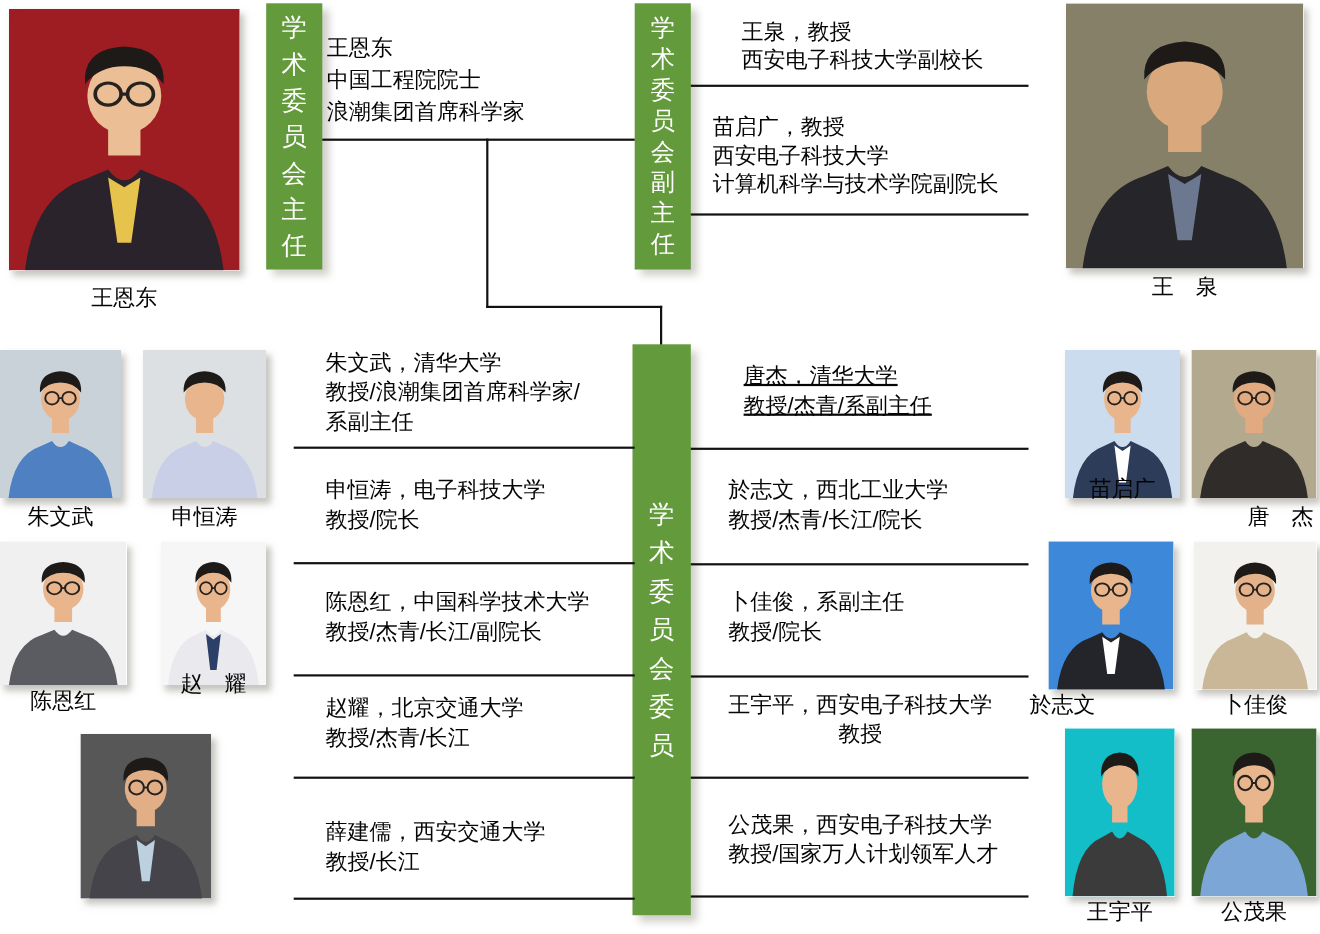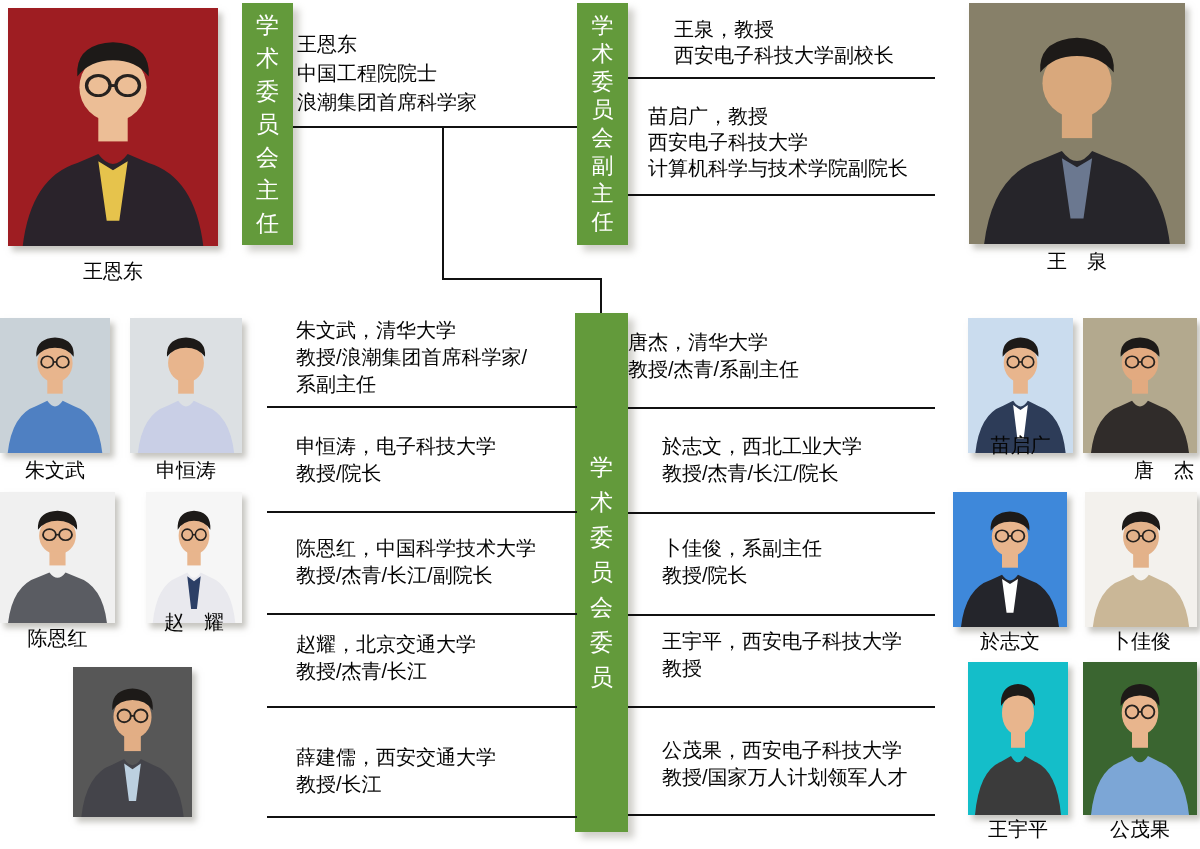--- a/index.html
+++ b/index.html
@@ -137,33 +137,33 @@
     <div>薛建儒，西安交通大学</div>
     <div>教授/长江</div>
   </div>
 
   <div class="hline" style="left: 267px; top: 406px; width: 310px; background: rgb(17, 17, 17);"></div>
   <div class="hline" style="left: 267px; top: 511px; width: 310px; background: rgb(17, 17, 17);"></div>
   <div class="hline" style="left: 267px; top: 613px; width: 310px; background: rgb(17, 17, 17);"></div>
   <div class="hline" style="left: 267px; top: 706px; width: 310px; background: rgb(17, 17, 17);"></div>
   <div class="hline" style="left: 267px; top: 816px; width: 310px; background: rgb(17, 17, 17);"></div>
 
-  <div class="tblock" style="left:628px;top:329px;">
+  <div class="tblock" style="left:676px;top:329px;text-decoration:underline;">
     <div>唐杰，清华大学</div>
     <div>教授/杰青/系副主任</div>
   </div>
   <div class="tblock" style="left:662px;top:433px;">
     <div>於志文，西北工业大学</div>
     <div>教授/杰青/长江/院长</div>
   </div>
   <div class="tblock" style="left:662px;top:535px;">
     <div>卜佳俊，系副主任</div>
     <div>教授/院长</div>
   </div>
-  <div class="tblock" style="left:662px;top:628px;">
+  <div class="tblock" style="left:662px;top:628px;text-align:center;">
     <div>王宇平，西安电子科技大学</div>
     <div>教授</div>
   </div>
   <div class="tblock" style="left:662px;top:737px;">
     <div>公茂果，西安电子科技大学</div>
     <div>教授/国家万人计划领军人才</div>
   </div>
 
   <div class="hline" style="left: 628px; top: 407px; width: 307px; background: rgb(17, 17, 17);"></div>
   <div class="hline" style="left: 628px; top: 512px; width: 307px; background: rgb(17, 17, 17);"></div>
@@ -300,21 +300,21 @@
         <path d="M33 34 Q34 20 50 19 Q66 20 67 34 L67 38 Q61 29 50 29 Q39 29 33 38 Z" fill="#1d1a18"></path>
         <path d="M43 60 L57 60 L57 74 L43 74 Z" fill="#e3b28a"></path>
         <path d="M7 132 Q11 94 33 86 L43 81 Q50 92 57 81 L67 86 Q89 94 93 132 Z" fill="#cab797"></path>
         <g stroke="#26221f" fill="none" stroke-width="1.6">
           <circle cx="43" cy="43" r="5.6"></circle>
           <circle cx="57" cy="43" r="5.6"></circle>
           <line x1="48.6" y1="43" x2="51.4" y2="43"></line>
         </g>
       </svg>
     </div>
-  <div class="caption" style="left:953px;top:630px;width:114px;">於志文</div>
+  <div class="caption" style="left:909px;top:630px;width:114px;">於志文</div>
   <div class="caption" style="left:1085px;top:630px;width:112px;">卜佳俊</div>
 
   <div class="photo" style="left:968px;top:662px;width:100px;height:153px;">
       <svg viewBox="0 0 100 132" preserveAspectRatio="none" xmlns="http://www.w3.org/2000/svg">
         <rect width="100" height="132" fill="#14bec9"></rect>
         <ellipse cx="50" cy="44" rx="16" ry="19" fill="#e8b58d"></ellipse>
         <path d="M33 34 Q34 20 50 19 Q66 20 67 34 L67 38 Q61 29 50 29 Q39 29 33 38 Z" fill="#1d1a18"></path>
         <path d="M43 60 L57 60 L57 74 L43 74 Z" fill="#e8b58d"></path>
         <path d="M7 132 Q11 94 33 86 L43 81 Q50 92 57 81 L67 86 Q89 94 93 132 Z" fill="#3b3b3b"></path>
       </svg>

